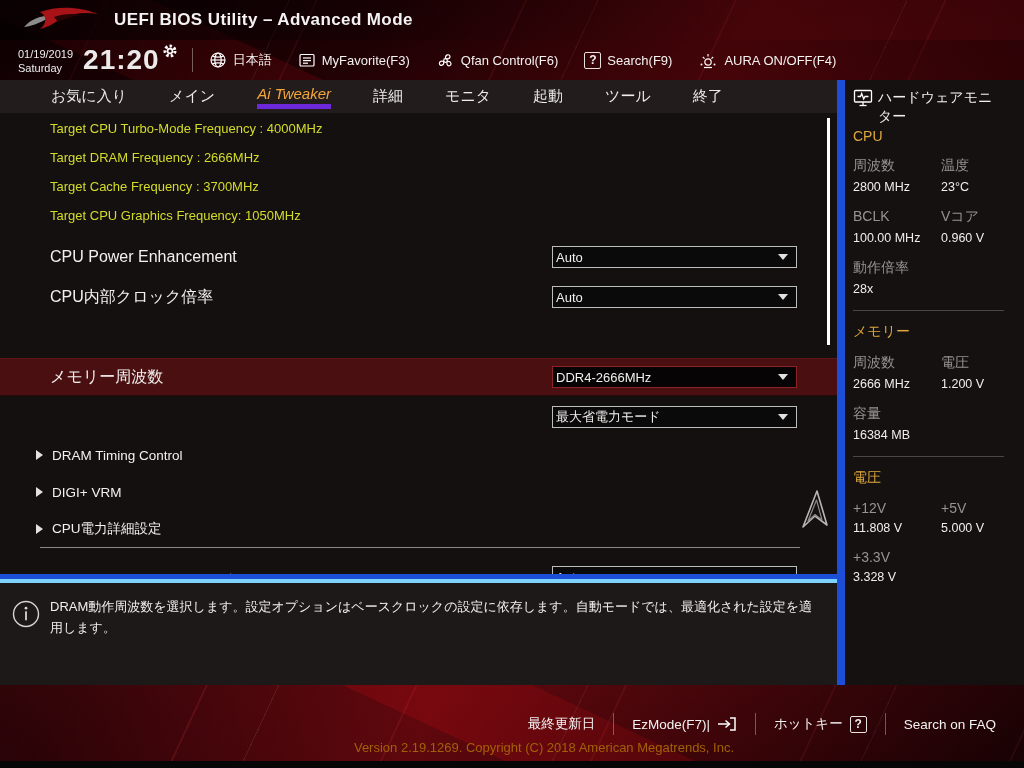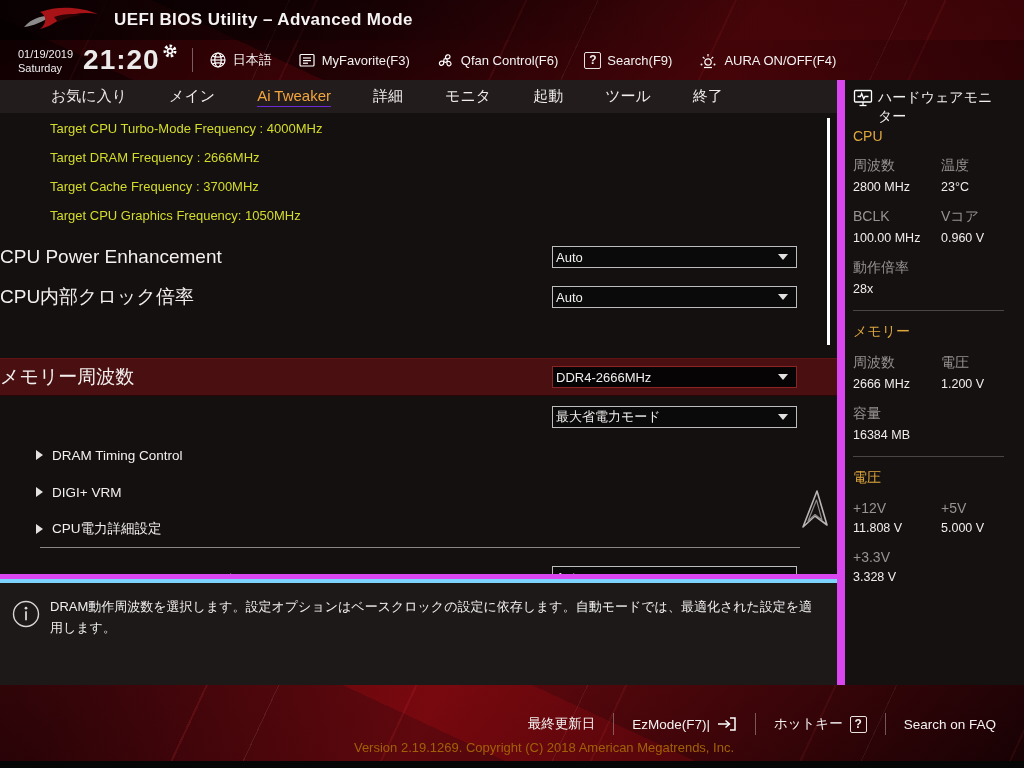--- a/index.html
+++ b/index.html
@@ -29,34 +29,34 @@
   .datetime { display:flex; align-items:flex-start; margin-left:18px; }
   .date-block { font-size:11px; line-height:1.25; color:#f0eeee; margin-top:3px; }
   .clock { font-size:28px; font-weight:bold; letter-spacing:1px; margin-left:10px; line-height:1; margin-top:1px; }
   .gear { margin-left:2px; margin-top:-2px; }
   .tb-sep { width:1px; height:24px; background:#b9a9a9; opacity:.55; margin:0 16px 0 14px; }
   .tb-item { display:flex; align-items:center; gap:6px; font-size:13px; color:#f4f2f2; margin-right:26px; cursor:default; }
   .qbox { display:inline-flex; align-items:center; justify-content:center; width:17px; height:17px;
     border:1px solid #e6e2e2; border-radius:2px; font-size:12px; font-weight:bold; color:#f2efef; }
 
   
-  .panels { position:absolute; top:80px; left:0; width:1024px; height:605px; background:#d946ef; }
+  .panels { position:absolute; top:80px; left:0; width:1024px; height:605px; background:#1d4ed8; }
 
   .main-panel { position:absolute; left:0; top:0; width:837px; height:494px; background:#171212; }
   .tabbar { position:absolute; top:0; left:0; right:0; height:33px; background:#221c1c;
     display:flex; align-items:stretch; padding-left:30px; }
   .tab { font-size:15px; color:#efeceb; padding:0 21px; display:flex; align-items:center; cursor:default; }
   .tab.active { color:#f2a63c; }
-  .tab.active span { border-bottom:1px solid #6d28d9; padding-bottom:2px; }
+  .tab.active span { border-bottom:5px solid #6d28d9; padding-bottom:2px;font-style:italic; }
 
   .content { position:absolute; top:33px; left:0; right:0; bottom:0; background:#141010; overflow:hidden; }
   .tline { position:absolute; left:50px; font-size:13px; color:#d4dc2a; }
 
   .srow { position:absolute; left:0; width:837px; height:38px; display:flex; align-items:center; }
-  .srow .lbl { font-size:19px; color:#f2f0ef; }
+  .srow .lbl { margin-left:50px; font-size:16px; color:#f2f0ef; }
   .srow.hl { width:845px; background:#4a0f10; box-shadow:0 1px 0 #601416 inset, 0 -1px 0 #2c0708 inset; }
   .dd { position:absolute; left:552px; width:245px; height:22px; background:#0b0a0a; border:1px solid #bdbdbd;
     display:flex; align-items:center; font-size:13px; color:#f1efee; padding:0 3px; }
   .dd .dd-arrow { position:absolute; right:8px; width:0; height:0;
     border-left:5px solid transparent; border-right:5px solid transparent; border-top:6px solid #e3e0e0; }
   .srow.hl .dd { border-color:#8c2325; background:#060404; }
 
   .subrow { position:absolute; left:36px; height:20px; display:flex; align-items:center; gap:9px; }
   .sub-arrow { width:0; height:0; border-left:7px solid #e4e1e1; border-top:5px solid transparent; border-bottom:5px solid transparent; }
   .subrow .slbl { font-size:13.5px; color:#f2f0ef; }

